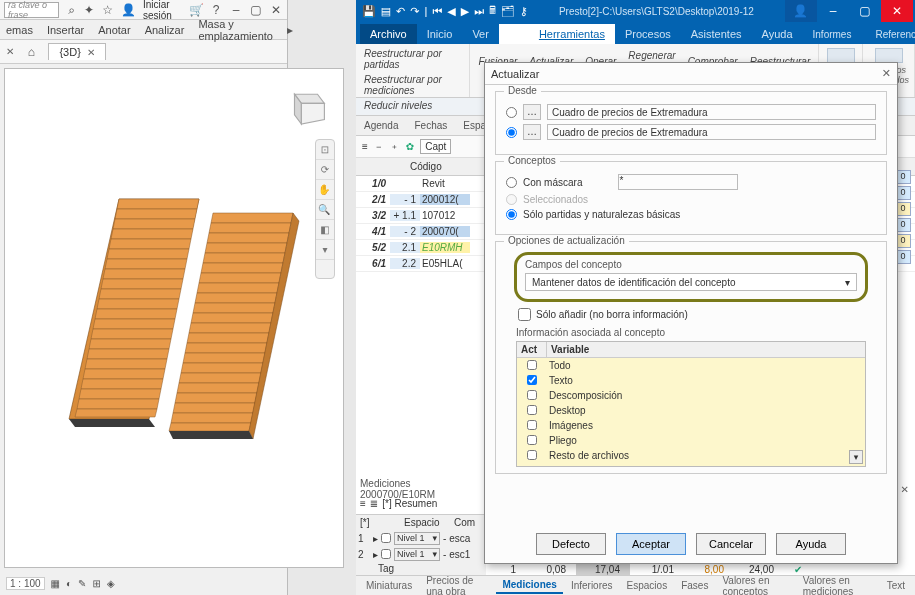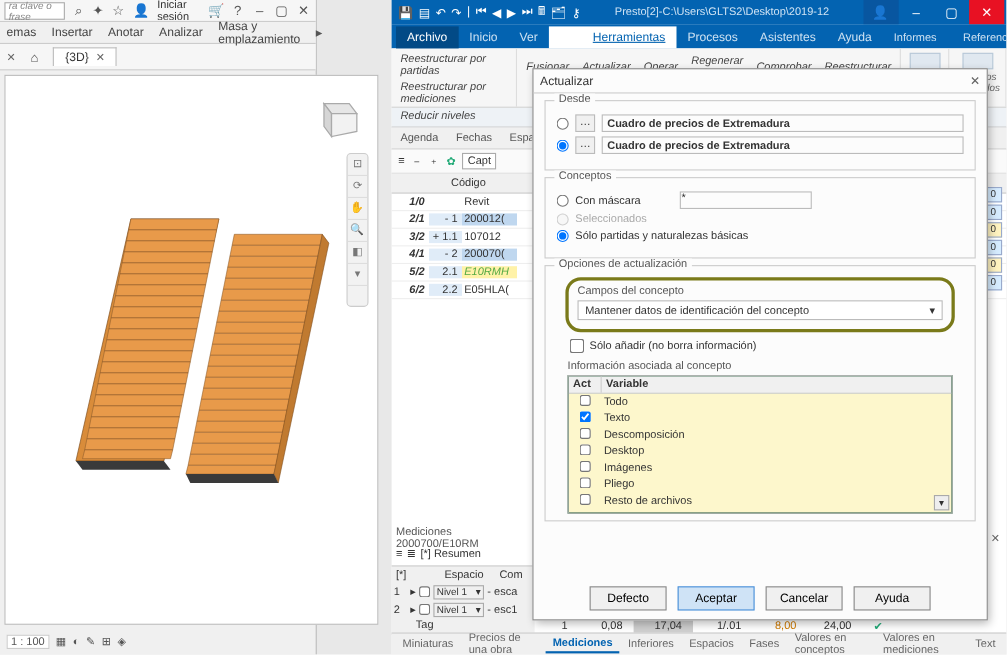--- a/index.html
+++ b/index.html
@@ -92,31 +92,31 @@
   .panel-drop { position: absolute; right: 6px; top: 484px; font-size: 10px; color: #666; }
 
   
   .dialog { position: absolute; left: 484px; top: 62px; width: 414px; height: 502px; background: #fcfcfc; border: 1px solid #888; box-shadow: 2px 3px 8px rgba(0,0,0,0.3); font-size: 11px; color: #333; z-index: 50; }
   .dialog .dtitle { height: 22px; border-bottom: 1px solid #ccc; display: flex; align-items: center; justify-content: space-between; padding: 0 6px; }
   .dialog .dtitle .x { color: #666; cursor: pointer; }
   .group { border: 1px solid #ccc; margin: 6px 10px; padding: 8px 10px 10px; position: relative; }
   .group .gt { position: absolute; top: -7px; left: 8px; background: #fcfcfc; padding: 0 4px; font-size: 10px; color: #555; }
   .radio-row { display: flex; align-items: center; gap: 6px; margin: 4px 0; font-size: 10px; }
   .radio-row input { width: 11px; height: 11px; }
-  .path-box { border: 1px solid #bbb; flex: 1; height: 16px; padding: 0 4px; font-size: 10px; display: flex; align-items: center; font-weight: bold; }
+  .path-box { border: 1px solid #bbb; flex: 1; height: 16px; padding: 0 4px; font-size: 10px; display: flex; align-items: center; }
   .icon-btn { width: 18px; height: 16px; border: 1px solid #bbb; background: #f0f0f0; text-align: center; font-size: 10px; line-height: 14px; }
   .mask-in { border: 1px solid #bbb; width: 120px; height: 16px; margin-left: 30px; }
   .disabled { color: #aaa; }
 
   .highlight-box { border: 3px solid #7a7a1a; border-radius: 14px; padding: 4px 8px 8px; margin: 2px 8px; }
   .highlight-box .lbl { font-size: 10px; color: #555; margin-bottom: 3px; }
   .dd { border: 1px solid #bbb; height: 18px; display: flex; align-items: center; justify-content: space-between; padding: 0 6px; font-size: 10px; background: #fff; }
   .chk-row { display: flex; align-items: center; gap: 5px; margin: 6px 12px; font-size: 10px; }
 
-  .info-list { border: 1px solid #bbb; margin: 0 10px; height: 126px; overflow: hidden; position: relative; background: #14532d; }
+  .info-list { border: 1px solid #bbb; margin: 0 10px; height: 126px; overflow: hidden; position: relative; background: #be185d; }
   .info-list .hdr { display: flex; background: #f0f0f0; border-bottom: 1px solid #ccc; font-size: 10px; font-weight: bold; }
   .info-list .hdr div:first-child { width: 30px; padding: 2px 4px; border-right: 1px solid #ccc; }
   .info-list .hdr div:last-child { flex: 1; padding: 2px 4px; }
   .info-list .body { background: #fdf7cc; height: 108px; overflow-y: auto; }
   .info-list .irow { display: flex; align-items: center; height: 15px; font-size: 10px; }
   .irow .cb { width: 30px; text-align: center; }
   .irow .cb input { width: 10px; height: 10px; }
   .irow .tx { padding-left: 2px; }
   .scroll-arrow { position: absolute; right: 2px; bottom: 2px; width: 14px; height: 14px; border: 1px solid #aaa; background: #eee; font-size: 9px; text-align: center; line-height: 12px; }
 
@@ -344,21 +344,21 @@
         <div class="c1">4/1</div>
         <div class="c2">- 2</div>
         <div class="c3">200070(</div>
       </div>
       <div class="tr hl">
         <div class="c1">5/2</div>
         <div class="c2">2.1</div>
         <div class="c3">E10RMH</div>
       </div>
       <div class="tr">
-        <div class="c1">6/2</div>
+        <div class="c1">6/1</div>
         <div class="c2">2.2</div>
         <div class="c3">E05HLA(</div>
       </div>
     </div>
 
   <div class="badges" id="badges">
       <div class="b0">0</div>
       <div class="b0">0</div>
       <div class="by">0</div>
       <div class="b0">0</div>

